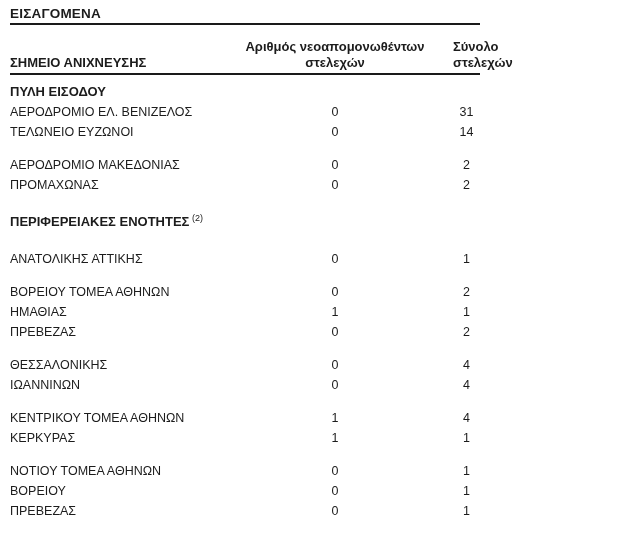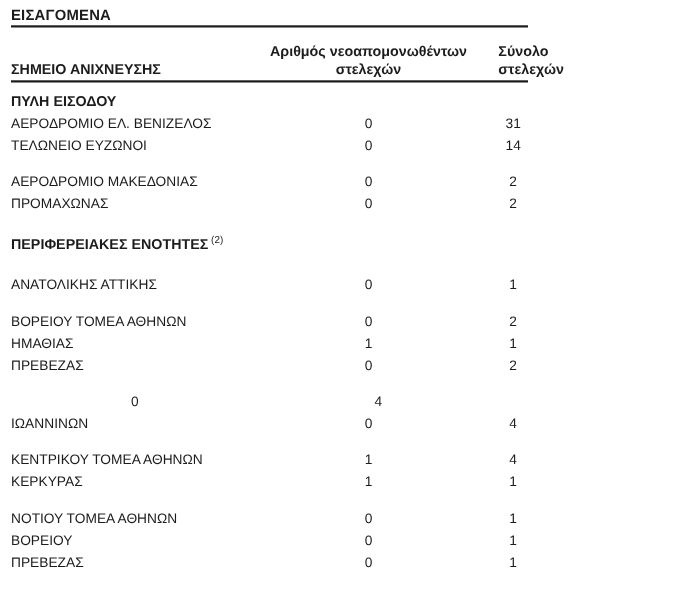--- a/index.html
+++ b/index.html
@@ -109,20 +109,21 @@
             <div class="cell-num cell-total">1</div>
           </div>
           <div class="row">
             <div class="cell-label">ΠΡΕΒΕΖΑΣ</div>
             <div class="cell-num">0</div>
             <div class="cell-num cell-total">2</div>
           </div>
         </div>
         <div class="group">
           <div class="row">
+            <div class="cell-label">ΘΕΣΣΑΛΟΝΙΚΗΣ</div>
             <div class="cell-num">0</div>
             <div class="cell-num cell-total">4</div>
           </div>
           <div class="row">
             <div class="cell-label">ΙΩΑΝΝΙΝΩΝ</div>
             <div class="cell-num">0</div>
             <div class="cell-num cell-total">4</div>
           </div>
         </div>
         <div class="group">

